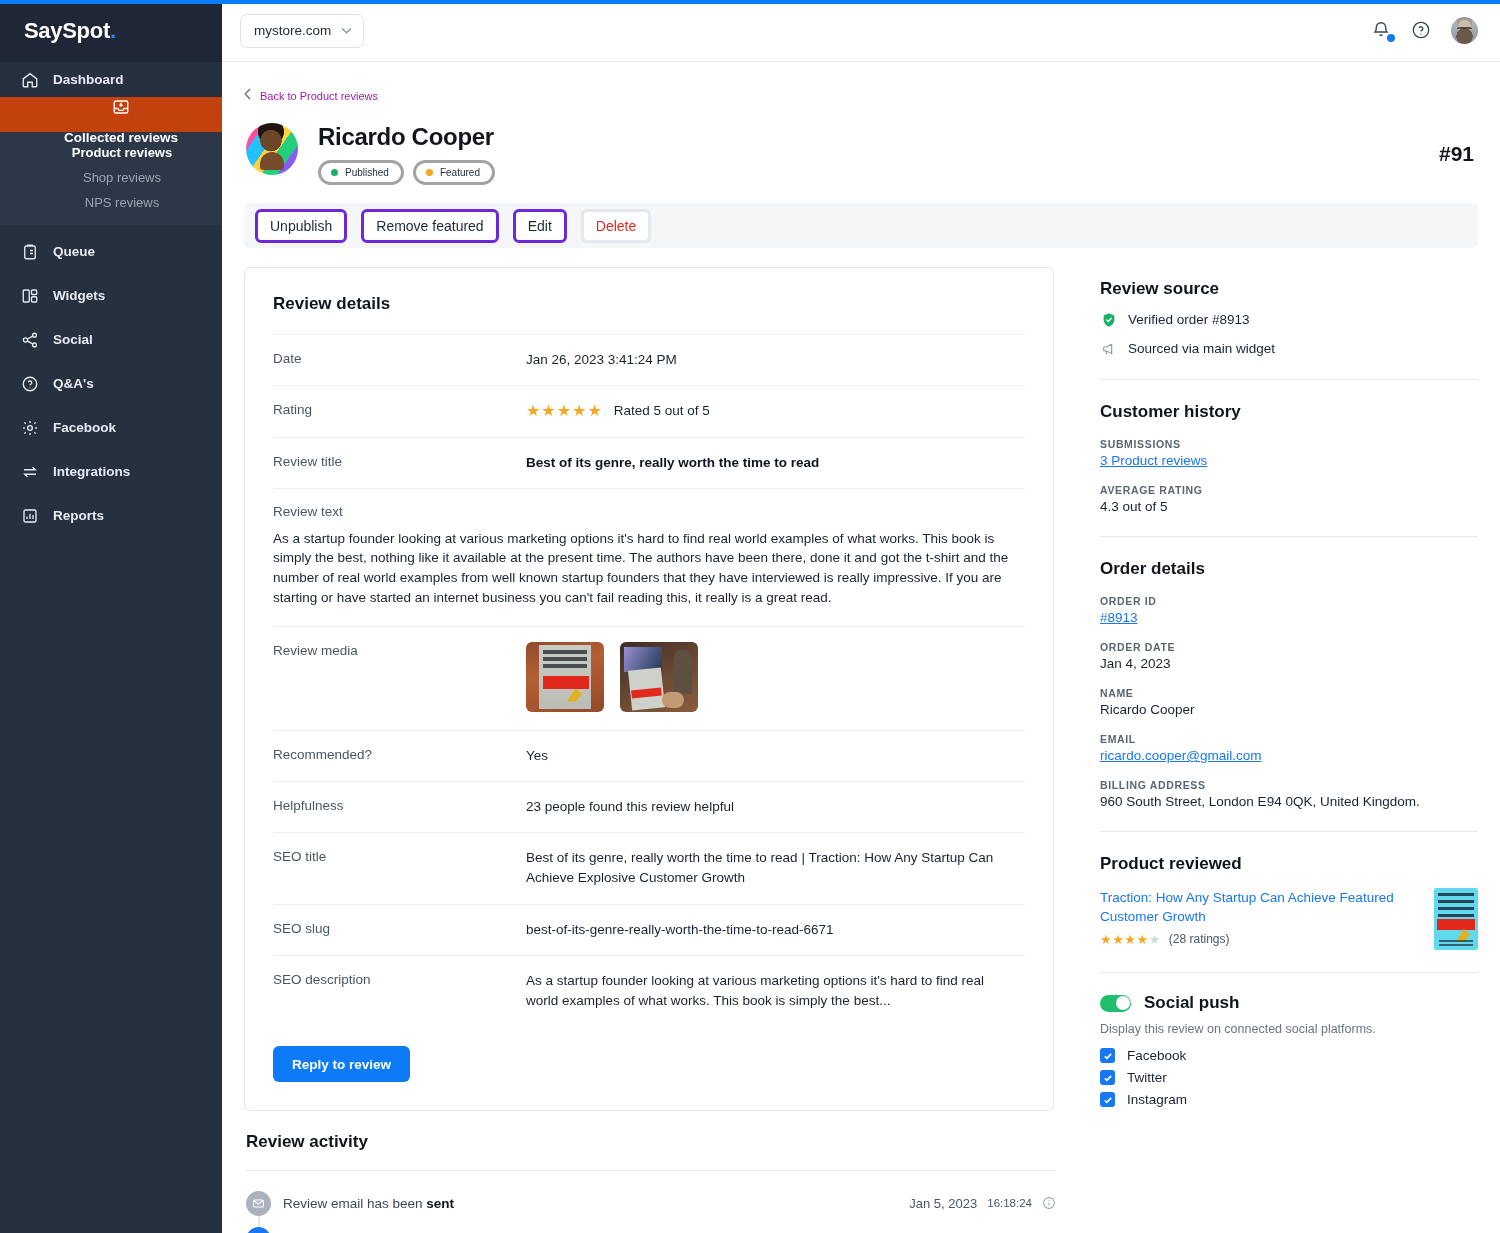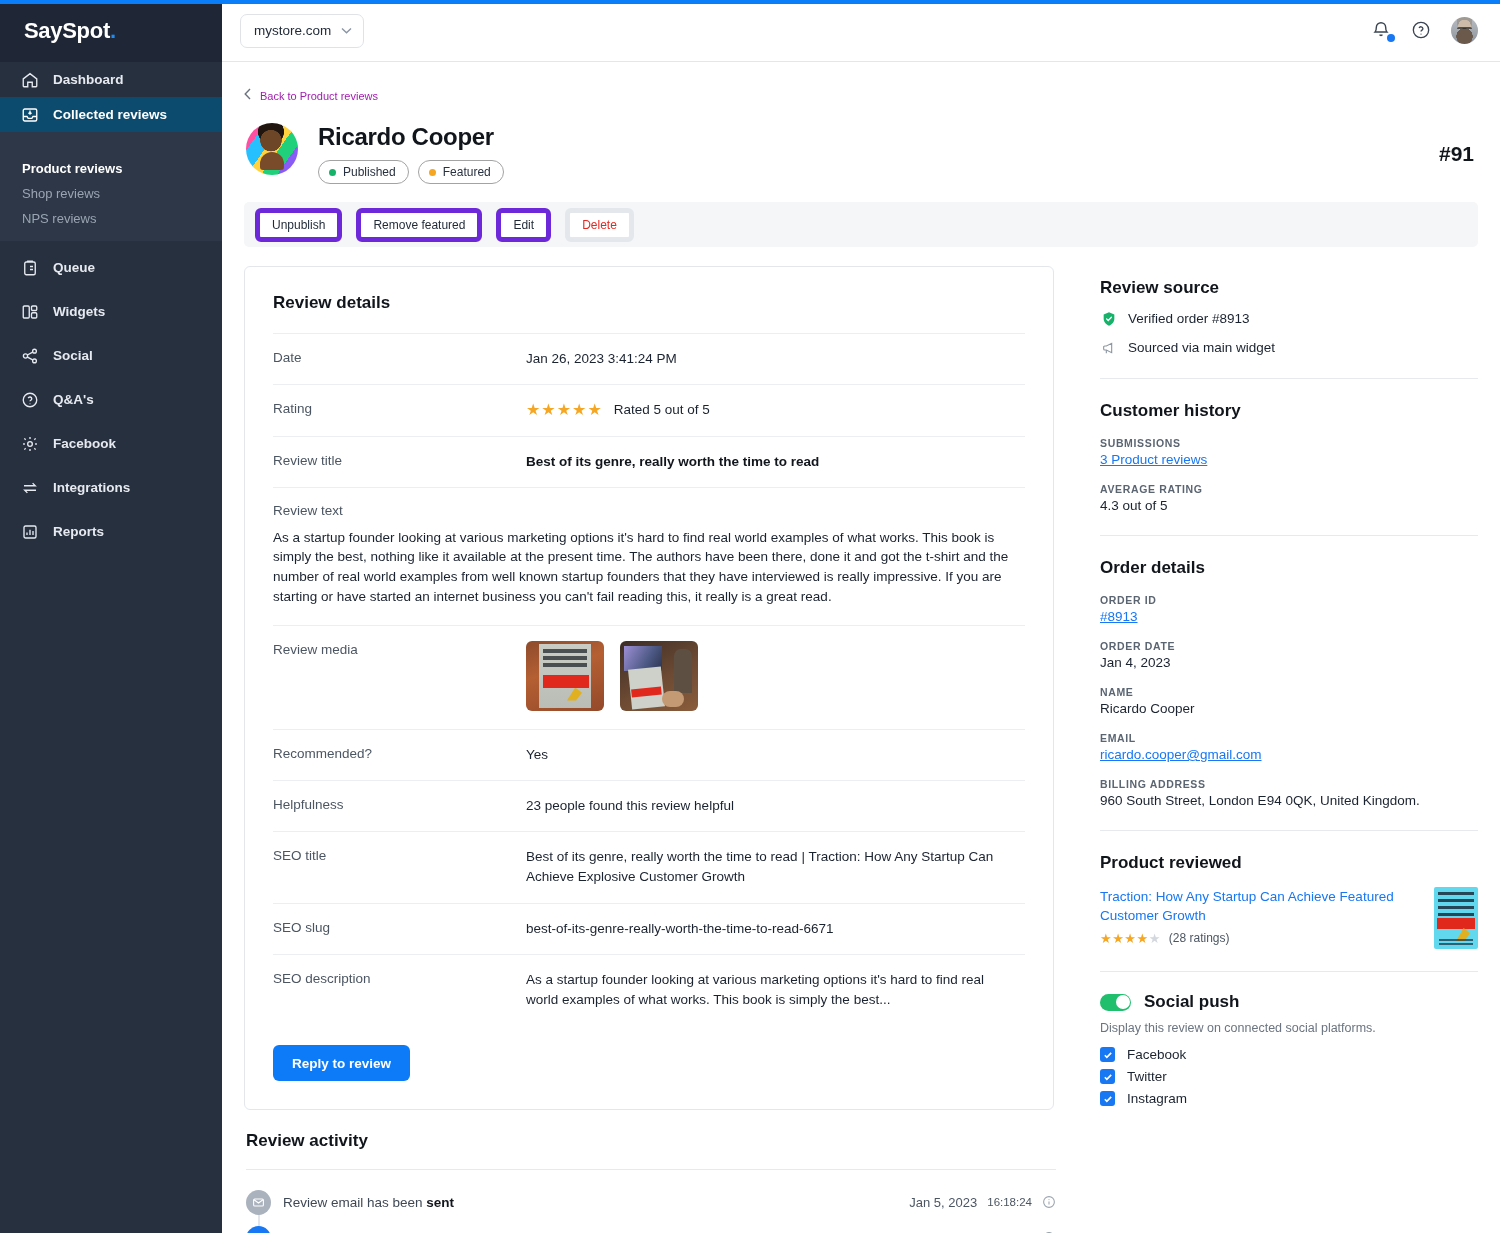--- a/index.html
+++ b/index.html
@@ -30,24 +30,24 @@
   .brand-text { color: #fff; font-size: 22px; font-weight: 700; letter-spacing: -0.3px; }
   .brand-dot { color: #1d8cf8; }
 
   .nav-item {
     display: flex; align-items: center; gap: 14px;
     height: 35px; padding-left: 20px; cursor: pointer;
     color: #e6eaf0; font-size: 13.5px; font-weight: 700;
   }
   .nav-item .ico { width: 19px; height: 19px; display: inline-flex; align-items: center; justify-content: center; flex: 0 0 19px; }
   .nav-item .ico svg { width: 18px; height: 18px; display: block; }
-  .nav-item.active { background: #0c4a6e; color: #fff; }
+  .nav-item.active { background: #c2410c; color: #fff; flex-direction: column; }
   .nav-item.spaced { margin-top: 9px; }
 
-  .submenu { background: #2d3747; padding: 24px 0 10px 0; }
+  .submenu { background: #2d3747; padding: 8px 0 10px 0; text-align: center; }
   .submenu-item {
     padding: 5px 0 5px 22px; font-size: 13px; cursor: pointer; color: #9aa4b2;
   }
   .submenu-item.current { color: #ffffff; font-weight: 700; }
 
   
   .main { flex: 1; height: 1233px; background: #ffffff; position: relative; overflow: hidden; }
 
   .topbar {
     height: 62px; border-bottom: 1px solid #e3e7ec;
@@ -102,36 +102,36 @@
       linear-gradient(125deg,#ff4fa3 0 22%, #27c0ff 22% 42%, #ffd23f 42% 58%, #21d07a 58% 76%, #8a5cf6 76% 100%);
   }
   .avatar-lg::after{
     content:""; position:absolute; left:14px; top:29px; width:24px; height:18px;
     background:#7a4b2a; border-radius:12px 12px 3px 3px;
   }
   .reviewer-name { font-size: 24px; font-weight: 700; color: #11151c; letter-spacing: -0.3px; }
   .badges { display: flex; gap: 9px; margin-top: 9px; }
   .badge {
     display: inline-flex; align-items: center; gap: 7px;
-    border: 1px solid #a3a3a3; border-radius: 999px; background: #fff;
-    padding: 4px 12px 4px 10px; font-size: 12px; color: #283141; cursor: pointer;
+    border: 3px solid #a3a3a3; border-radius: 999px; background: #fff;
+    padding: 4px 12px 4px 10px; font-size: 10px; color: #283141; cursor: pointer;
   }
   .badge .dot { width: 7px; height: 7px; border-radius: 50%; display: inline-block; }
   .review-number {
     margin-left: auto; font-size: 21px; font-weight: 700; color: #11151c;
     align-self: center; padding-right: 4px;
   }
 
   .action-bar {
     margin-top: 18px; background: #f5f6f8; border-radius: 5px;
     height: 45px; display: flex; align-items: center; padding: 0 11px;
   }
   .btn {
-    border: 5px solid #6d28d9; background: #fff; border-radius: 6px;
-    height: 34px; padding: 0 12px; font-size: 12px; color: #1f2937;
+    border: 3px solid #6d28d9; background: #fff; border-radius: 6px;
+    height: 34px; padding: 0 12px; font-size: 14px; color: #1f2937;
     cursor: pointer; font-family: inherit; display: inline-flex; align-items: center;
   }
   .btn + .btn { margin-left: 14px; }
   .btn-delete { margin-left: auto; color: #e5271f; border-color: #e4e8ec; font-weight: 400; }
 
   
   .cols { display: flex; gap: 0; margin-top: 19px; }
   .col-main { width: 810px; flex: 0 0 810px; }
   .col-side { flex: 1; padding-left: 46px; padding-top: 12px; }
 

